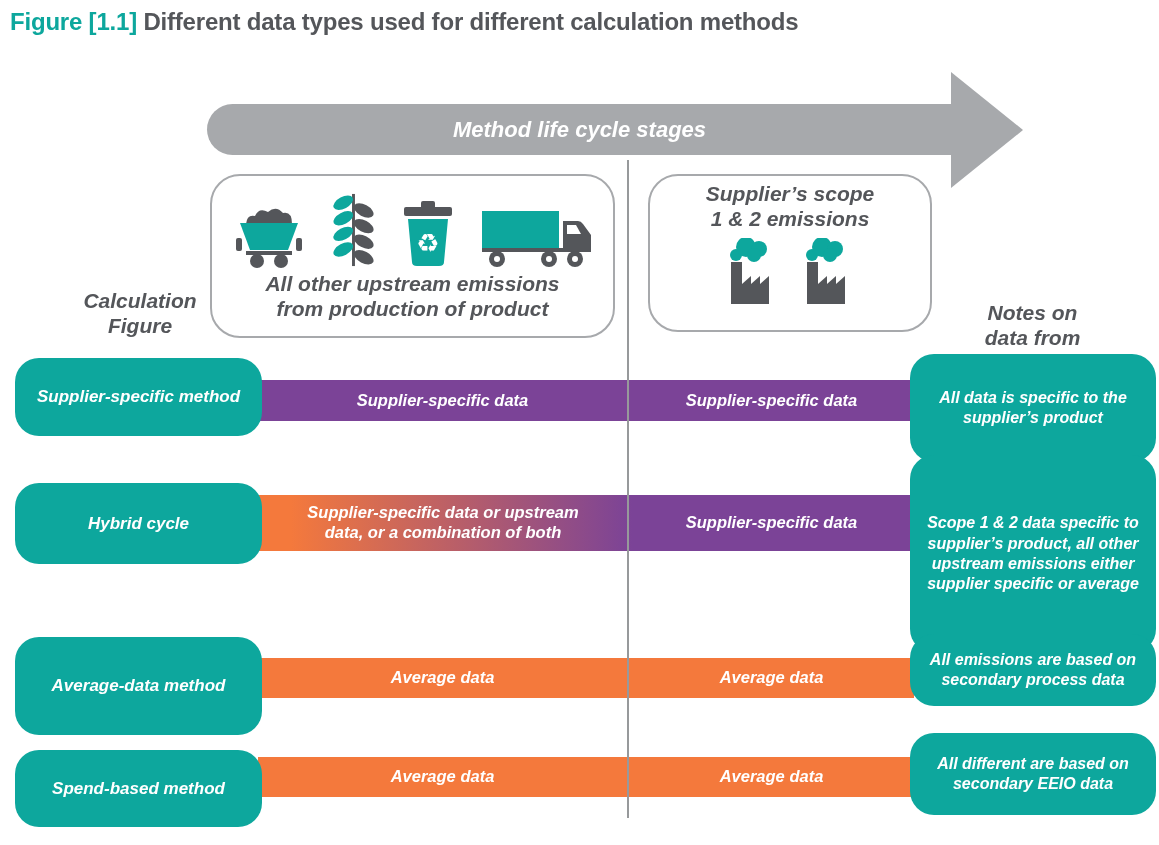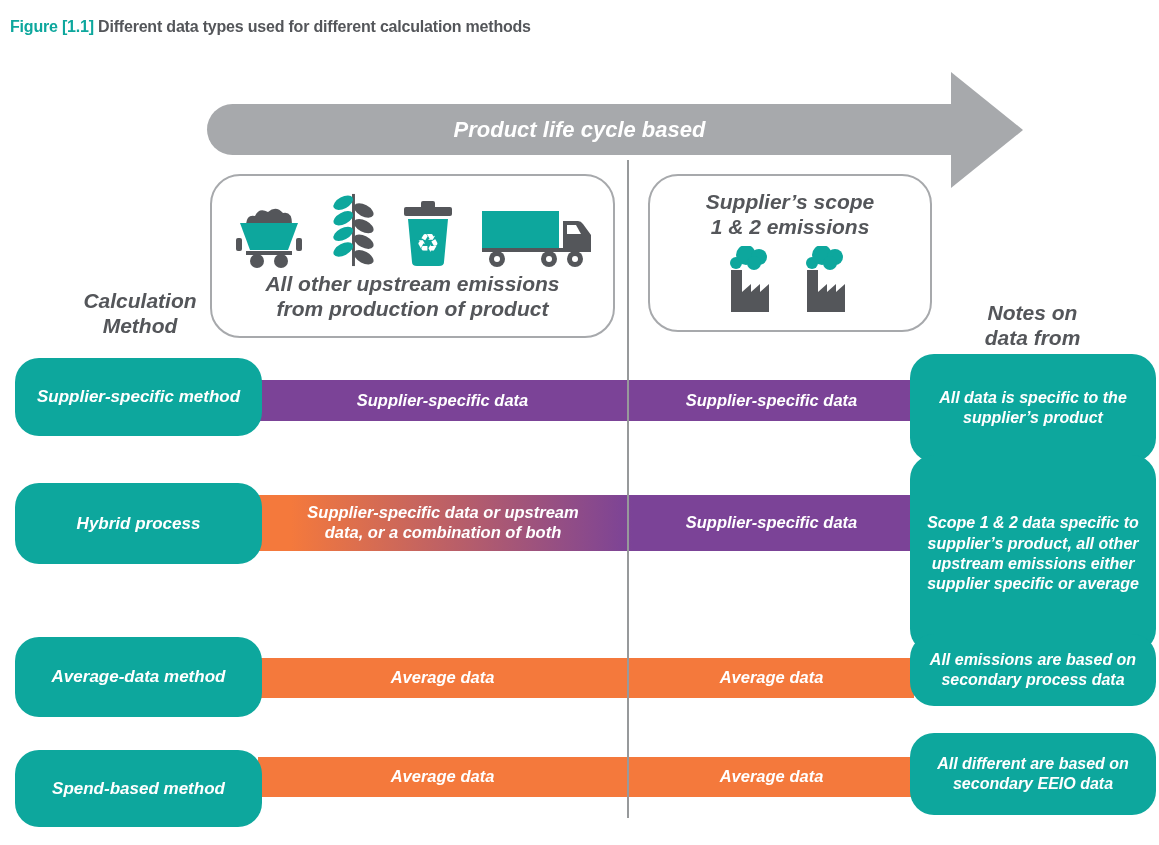--- a/index.html
+++ b/index.html
@@ -1,42 +1,42 @@
 <!DOCTYPE html>
 <html style="--teal: #0DA79D; --purple: #7B4397; --orange: #F4793C; --gray_arrow: #A7A9AC; --divider: #97999B; --text_dark: #54565A; --white: #FFFFFF;"><head>
 <meta charset="utf-8">
 <style>
   html,body{margin:0;padding:0;background:#ffffff;}
   #stage{
     position:relative;width:1159px;height:845px;background:#fff;overflow:hidden;
     font-family:"Liberation Sans","DejaVu Sans",sans-serif;
   }
   
-  .fig-title{position:absolute;left:10px;top:8px;font-size:16px;font-weight:600;letter-spacing:-0.2px;margin-top:10px;}
+  .fig-title{position:absolute;left:10px;top:8px;font-size:24px;font-weight:600;letter-spacing:-0.2px;}
   .fig-title .fig-label{color:var(--teal);}
   .fig-title .fig-text{color:var(--text_dark);}
   
   .arrow-body{
     position:absolute;left:207px;top:104px;width:745px;height:51px;
     background:var(--gray_arrow);border-radius:26px 0 0 26px;
     display:flex;align-items:center;justify-content:center;
   }
   .arrow-label{color:#fff;font-size:22px;font-weight:bold;font-style:italic;}
   .arrow-head{
     position:absolute;left:951px;top:72px;width:0;height:0;
     border-top:58px solid transparent;border-bottom:58px solid transparent;
     border-left:72px solid var(--gray_arrow);
   }
   
   .stage-box{
     position:absolute;background:#fff;border:2.5px solid var(--gray_arrow);
     border-radius:30px;box-sizing:border-box;text-align:center;
   }
   .stage-box.upstream{left:210px;top:174px;width:405px;height:164px;padding-top:16px;}
-  .stage-box.scope{left:648px;top:174px;width:284px;height:158px;padding-top:14px;}
+  .stage-box.scope{left:648px;top:174px;width:284px;height:158px;padding-top:6px;}
   .stage-text{color:var(--text_dark);font-size:21px;font-weight:bold;font-style:italic;line-height:1.18;}
   .icon-row{display:flex;justify-content:center;align-items:flex-end;gap:26px;height:76px;margin-bottom:4px;}
   .factory-row{display:flex;justify-content:center;align-items:flex-end;gap:18px;margin-top:6px;}
   
   .divider{position:absolute;left:627px;top:160px;width:2px;height:658px;background:var(--divider);z-index:5;}
   
   .col-header{position:absolute;text-align:center;color:var(--text_dark);
     font-size:21px;font-weight:bold;font-style:italic;line-height:1.2;}
   .col-header.method{left:30px;top:288px;width:220px;}
   .col-header.notes{left:920px;top:300px;width:225px;}
@@ -58,35 +58,35 @@
   .bar-gradient{background:linear-gradient(90deg,var(--orange) 0%,var(--orange) 5%,var(--purple) 57%,var(--purple) 100%);}
   .bar-label{
     position:absolute;top:0;height:100%;display:flex;align-items:center;justify-content:center;
     color:#fff;font-size:16.5px;font-weight:bold;font-style:italic;text-align:center;line-height:1.2;
   }
   .bar-label.left{left:0;width:369px;}
   .bar-label.left.narrow{left:30px;width:310px;}
   .bar-label.right{left:371px;width:285px;}
   .mb1{top:358px;height:78px;}  .bar1{top:380px;height:41px;}  .nb1{top:354px;height:108px;}
   .mb2{top:483px;height:81px;}  .bar2{top:495px;height:56px;}  .nb2{top:455px;height:198px;}
-  .mb3{top:637px;height:80px;}  .bar3{top:658px;height:40px;}  .nb3{top:634px;height:72px;}
+  .mb3{top:637px;height:98px;}  .bar3{top:658px;height:40px;}  .nb3{top:634px;height:72px;}
   .mb4{top:750px;height:77px;}  .bar4{top:757px;height:40px;}  .nb4{top:733px;height:82px;}
   .icon{display:block;}
 </style>
 </head>
 <body>
 
 <div id="stage">
 
   <div class="fig-title">
     <span class="fig-label">Figure [1.1]</span><span class="fig-text"> Different data types used for different calculation methods</span>
   </div>
 
   <div class="arrow-body">
-    <span class="arrow-label">Product life cycle based</span>
+    <span class="arrow-label">Method life cycle stages</span>
   </div>
   <div class="arrow-head"></div>
 
   <div class="divider"></div>
 
   <div class="stage-box upstream">
     <div class="icon-row">
       <svg class="icon" width="72" height="64" viewBox="0 0 72 64">
         <path d="M13,20 Q14,10 22,12 Q26,3 35,8 Q43,1 50,9 Q59,7 59,20 Z" fill="#54565A"></path>
         <rect x="3" y="34" width="6" height="13" rx="2" fill="#54565A"></rect>
@@ -158,39 +158,39 @@
             <circle cx="36" cy="11" r="8"></circle>
             <circle cx="31" cy="17" r="7"></circle>
         </g>
         <path d="M8,66 L8,24 L19,24 L19,46 L28,38 L28,46 L37,38 L37,46 L46,38 L46,66 Z" fill="#54565A"></path>
       </svg>
     </div>
   </div>
 
   <div class="col-header method">
     <div>Calculation</div>
-    <div>Method</div>
+    <div>Figure</div>
   </div>
   <div class="col-header notes">
     <div>Notes on</div>
     <div>data from</div>
   </div>
 
   <div class="bar bar1 bar-purple">
     <div class="bar-label left">Supplier-specific data</div>
     <div class="bar-label right">Supplier-specific data</div>
   </div>
   <div class="method-box mb1">Supplier-specific method</div>
   <div class="notes-box nb1">All data is specific to the supplier’s product</div>
 
   <div class="bar bar2 bar-gradient">
     <div class="bar-label left narrow">Supplier-specific data or upstream data, or a combination of both</div>
     <div class="bar-label right">Supplier-specific data</div>
   </div>
-  <div class="method-box mb2">Hybrid process</div>
+  <div class="method-box mb2">Hybrid cycle</div>
   <div class="notes-box nb2">Scope 1 &amp; 2 data specific to supplier’s product, all other upstream emissions either supplier specific or average</div>
 
   <div class="bar bar3 bar-orange">
     <div class="bar-label left">Average data</div>
     <div class="bar-label right">Average data</div>
   </div>
   <div class="method-box mb3">Average-data method</div>
   <div class="notes-box nb3">All emissions are based on secondary process data</div>
 
   <div class="bar bar4 bar-orange">

